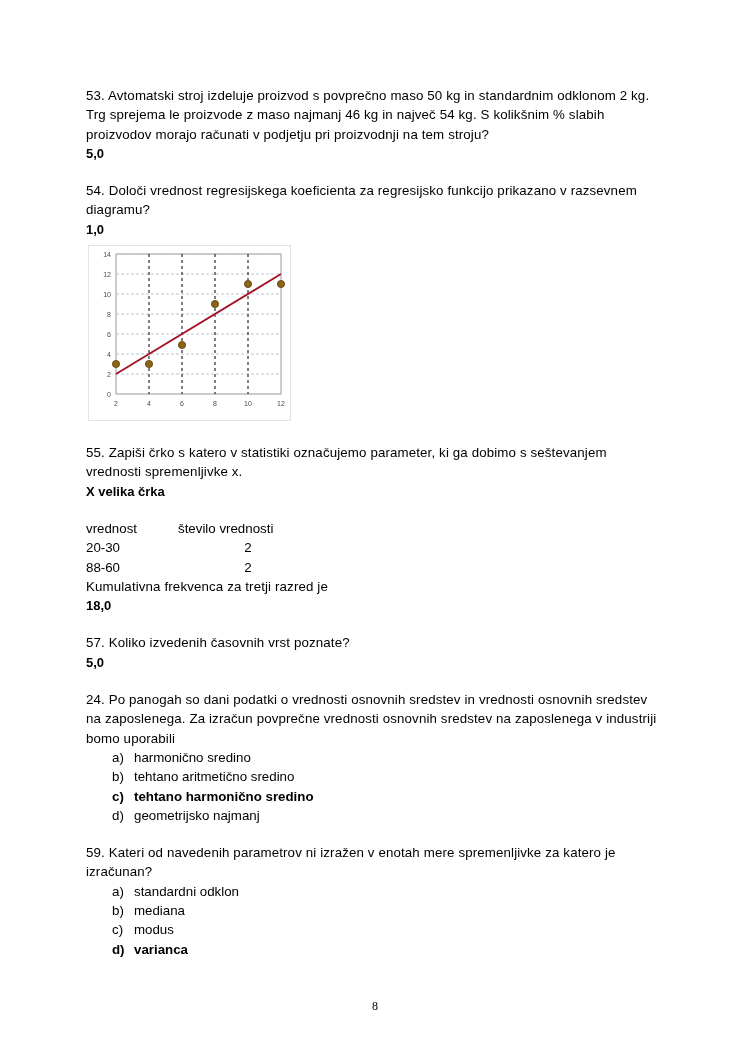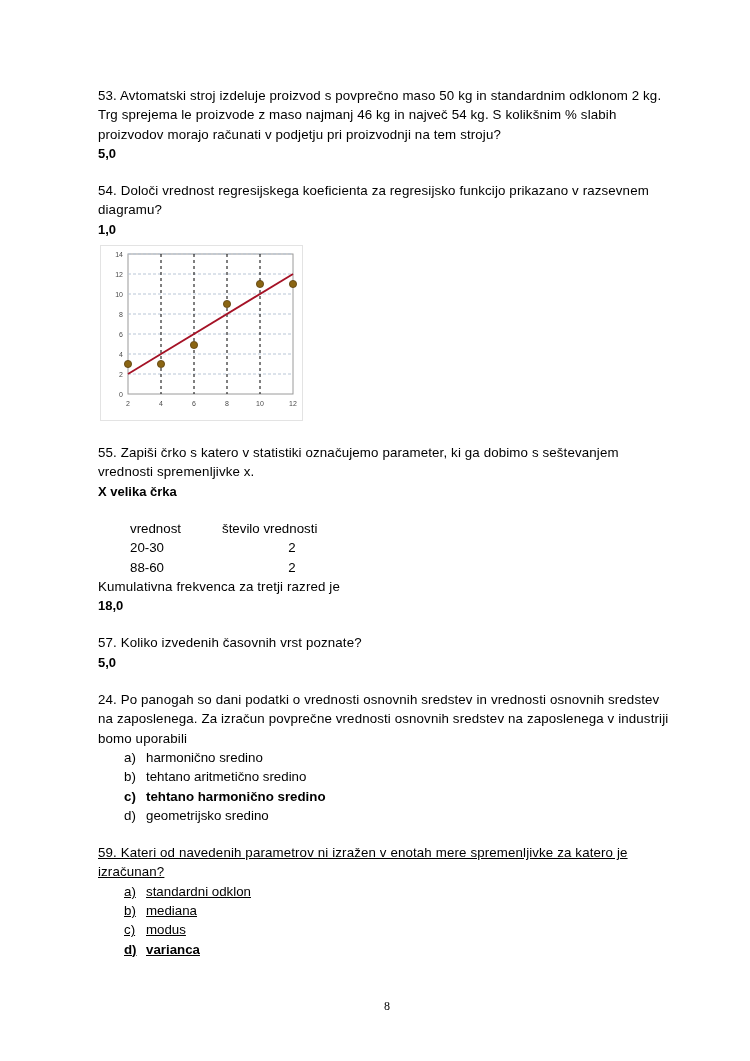--- a/index.html
+++ b/index.html
@@ -11,21 +11,21 @@
   body {
     width: 750px;
     height: 1061px;
     position: relative;
     font-family: "Liberation Sans", sans-serif;
     color: #000000;
     overflow: hidden;
   }
   .page {
     position: absolute;
-    left: 12px; top: 0;
+    left: 0; top: 0;
     width: 626px;
     height: 1061px;
     background: #ffffff;
   }
   .content {
     position: absolute;
     left: 86px;
     top: 86px;
     width: 578px;
   }
@@ -56,21 +56,20 @@
     width: 22px;
     flex: 0 0 22px;
   }
   ol.choices li.correct {
     font-weight: bold;
   }
   table.freq {
     border-collapse: collapse;
     font-size: 13.3px;
     line-height: 19.3px;
-    margin-left: 32px;
   }
   table.freq td {
     padding: 0;
     vertical-align: top;
   }
   table.freq td.c0 { width: 92px; }
   table.freq td.c1 { width: 140px; text-align: left; }
   table.freq td.c1.num { text-align: center; width: 140px; }
   
   .chart-wrap {
@@ -189,26 +188,26 @@
           <li>
             <span class="mark">b)</span>
             <span>tehtano aritmetično sredino</span>
           </li>
           <li class="correct">
             <span class="mark">c)</span>
             <span>tehtano harmonično sredino</span>
           </li>
           <li>
             <span class="mark">d)</span>
-            <span>geometrijsko sredino</span>
+            <span>geometrijsko najmanj</span>
           </li>
         </ol>
     </div>
 
-    <div class="qblock" style="margin-top:16px;text-decoration:underline;">
+    <div class="qblock" style="margin-top:16px;">
       <div class="qtext">59. Kateri od navedenih parametrov ni izražen v enotah mere spremenljivke za katero je izračunan?</div>
       <ol class="choices" id="choices-59">
           <li>
             <span class="mark">a)</span>
             <span>standardni odklon</span>
           </li>
           <li>
             <span class="mark">b)</span>
             <span>mediana</span>
           </li>

